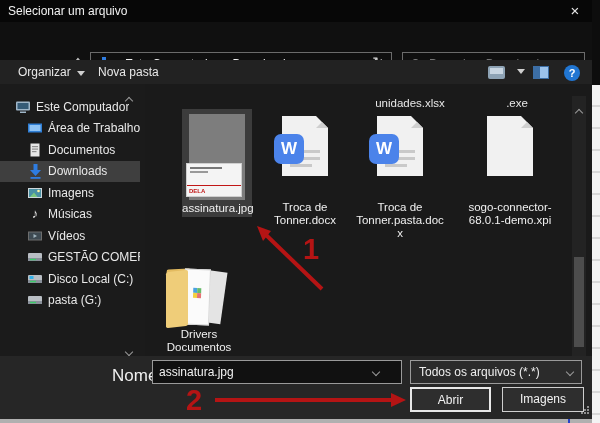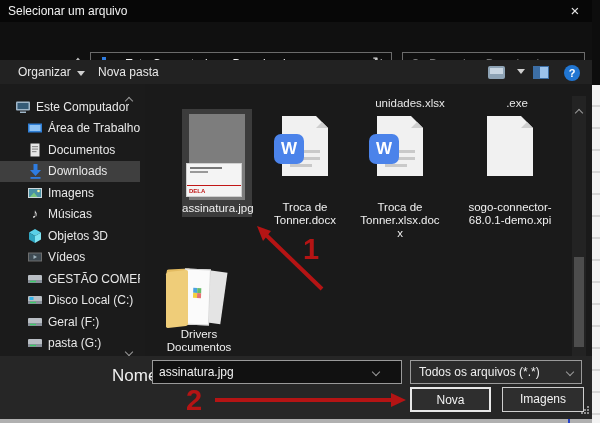--- a/index.html
+++ b/index.html
@@ -229,30 +229,20 @@
               </span>
             <span class="slabel">Imagens</span>
           </div>
           <div class="srow child">
             <span class="sic note">♪</span>
             <span class="slabel">Músicas</span>
           </div>
           <div class="srow child">
             <span class="sic">
                 <svg width="16" height="16" viewBox="0 0 16 16">
-                  <polygon points="8,1 14,4.5 8,8 2,4.5" fill="#5ad0e8"></polygon>
-                  <polygon points="2,4.5 8,8 8,15 2,11.5" fill="#2fa4c0"></polygon>
-                  <polygon points="14,4.5 8,8 8,15 14,11.5" fill="#7fe3f2"></polygon>
-                </svg>
-              </span>
-            <span class="slabel">Objetos 3D</span>
-          </div>
-          <div class="srow child">
-            <span class="sic">
-                <svg width="16" height="16" viewBox="0 0 16 16">
                   <rect x="1" y="3.5" width="14" height="9" fill="#6d6d6d"></rect>
                   <rect x="2" y="4.5" width="12" height="7" fill="#3e4a52"></rect>
                   <polygon points="6.5,6 10,8 6.5,10" fill="#9fb3bd"></polygon>
                 </svg>
               </span>
             <span class="slabel">Vídeos</span>
           </div>
           <div class="srow child">
             <span class="sic">
                 <svg width="16" height="16" viewBox="0 0 16 16">
@@ -266,30 +256,20 @@
           <div class="srow child">
             <span class="sic">
                 <svg width="16" height="16" viewBox="0 0 16 16">
                   <rect x="1" y="4" width="14" height="8" rx="1" fill="#b9bec4"></rect>
                   <rect x="1" y="9" width="14" height="3" fill="#89909a"></rect>
                   <rect x="2.5" y="5" width="4" height="3" fill="#35b2e8"></rect>
                   <rect x="3" y="9.8" width="6" height="1.4" fill="#3ecb6a"></rect>
                 </svg>
               </span>
             <span class="slabel">Disco Local (C:)</span>
-          </div>
-          <div class="srow child">
-            <span class="sic">
-                <svg width="16" height="16" viewBox="0 0 16 16">
-                  <rect x="1" y="4" width="14" height="8" rx="1" fill="#b9bec4"></rect>
-                  <rect x="1" y="9" width="14" height="3" fill="#89909a"></rect>
-                  <rect x="3" y="9.8" width="6" height="1.4" fill="#3ecb6a"></rect>
-                </svg>
-              </span>
-            <span class="slabel">Geral (F:)</span>
           </div>
           <div class="srow child">
             <span class="sic">
                 <svg width="16" height="16" viewBox="0 0 16 16">
                   <rect x="1" y="4" width="14" height="8" rx="1" fill="#b9bec4"></rect>
                   <rect x="1" y="9" width="14" height="3" fill="#89909a"></rect>
                   <rect x="3" y="9.8" width="6" height="1.4" fill="#3ecb6a"></rect>
                 </svg>
               </span>
             <span class="slabel">pasta (G:)</span>
@@ -328,21 +308,21 @@
 
         <div>
           <div class="page" style="left:232px; top:20px">
             <span class="fold"></span>
             <i class="pline" style="top:34px"></i>
               <i class="pline" style="top:41px"></i>
               <i class="pline" style="top:48px; width:22px"></i>
           </div>
           <div class="wbadge" style="left:224px; top:38px">W</div>
           <div class="flabel" style="left:210px; top:105px; width:90px">Troca de</div>
-          <div class="flabel" style="left:210px; top:118px; width:90px">Tonner.xlsx.doc</div>
+          <div class="flabel" style="left:210px; top:118px; width:90px">Tonner.pasta.doc</div>
           <div class="flabel" style="left:210px; top:131px; width:90px">x</div>
         </div>
 
         <div>
           <div class="page" style="left:342px; top:20px">
             <span class="fold"></span>
           </div>
           <div class="flabel" style="left:319px; top:105px; width:92px">sogo-connector-</div>
           <div class="flabel" style="left:319px; top:118px; width:92px">68.0.1-demo.xpi</div>
         </div>
@@ -376,21 +356,21 @@
     <div class="footer">
       <span class="name-label">Nome:</span>
       <div class="combo combo-file">
         <input value="assinatura.jpg" style="">
         <span class="chev cchev"></span>
       </div>
       <div class="combo combo-type">
         <span class="val">Todos os arquivos (*.*)</span>
         <span class="chev cchev"></span>
       </div>
-      <div class="btn btn-open">Nova</div>
+      <div class="btn btn-open">Abrir</div>
       <div class="btn btn-cancel">Imagens</div>
       <span class="grip">
         <i style="left:6px;top:0"></i>
           <i style="left:3px;top:3px"></i>
           <i style="left:6px;top:3px"></i>
           <i style="left:0;top:6px"></i>
           <i style="left:3px;top:6px"></i>
           <i style="left:6px;top:6px"></i>
       </span>
     </div>

